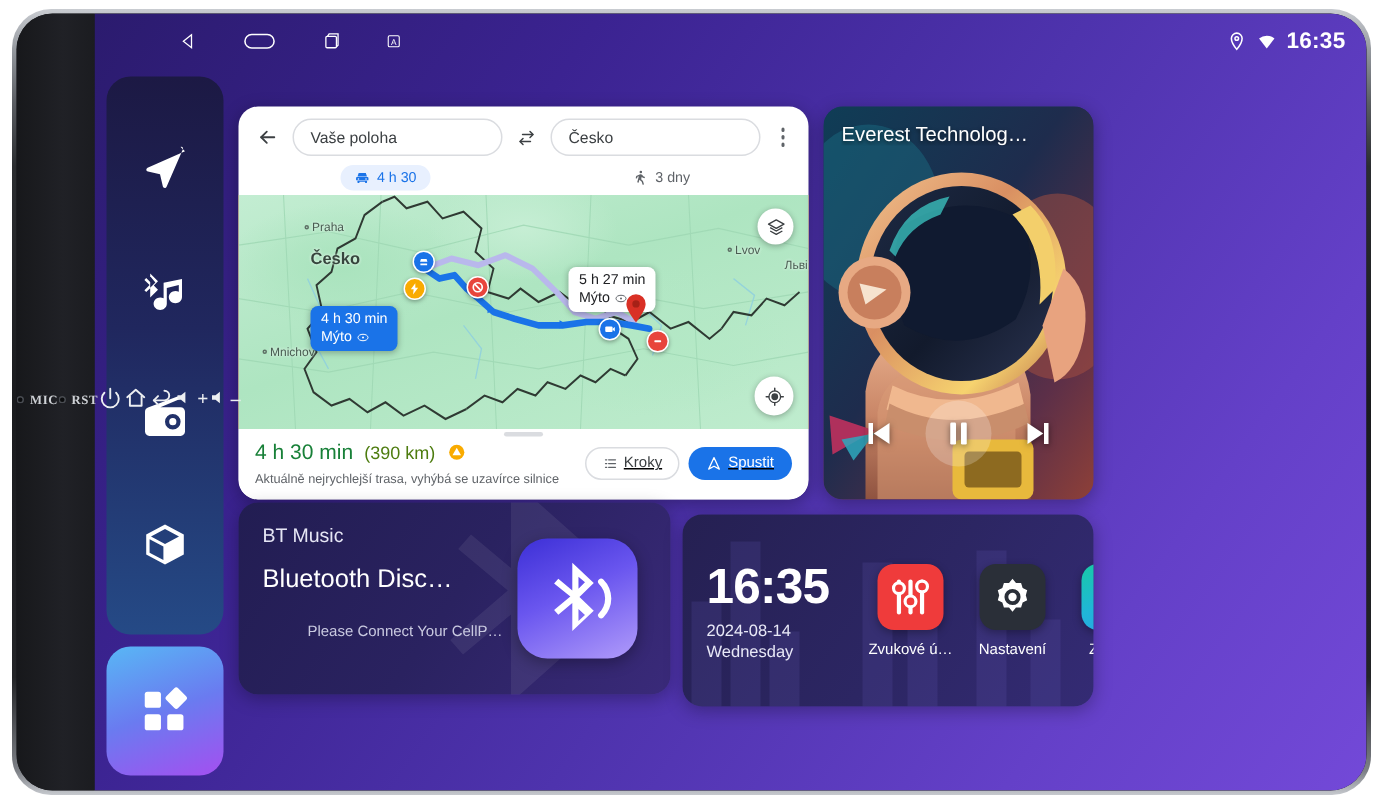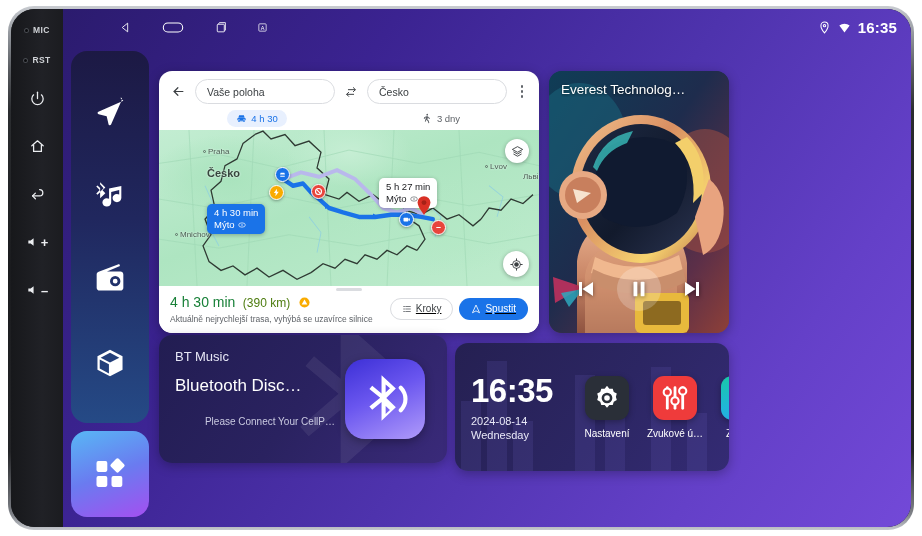--- a/index.html
+++ b/index.html
@@ -15,22 +15,22 @@
   }
   .device-inner {
     width:100%; height:100%; border-radius:24px; background:#141518;
     position:relative; overflow:hidden;
   }
 
   
   .bezel {
     position:absolute; left:0; top:0; width:52px; height:100%;
     background:linear-gradient(90deg,#17181b 0%,#202126 60%,#1b1c20 100%);
-    display:flex; flex-direction:column; align-items:center;
-    padding-top:16px; z-index:6;
+    display:flex; align-items:center;
+    padding-top:16px; z-index:6;font-family:Liberation Serif, serif;
   }
   .bz-row { display:flex; align-items:center; gap:4px; color:#cfd2d6;
     font-size:8.5px; letter-spacing:.4px; font-weight:700; margin-bottom:20px; }
   .bz-hole { width:5px; height:5px; border-radius:50%;
     background:#0b0c0e; box-shadow:inset 0 0 0 1px #494c52; }
   .bz-btn { width:26px; height:26px; margin-bottom:22px; color:#e7e9ec;
     display:flex; align-items:center; justify-content:center; }
   .bz-btn svg { width:17px; height:17px; fill:none; stroke:#eceef1;
     stroke-width:1.8; stroke-linecap:round; stroke-linejoin:round; }
   .bz-vol { display:flex; align-items:center; gap:1px; }
@@ -657,43 +657,43 @@
         <i style="left:232px; height:58px;"></i>
       </div>
       <div class="cc-time">
         <div class="cc-hm">16:35</div>
         <div class="cc-date">2024-08-14</div>
         <div class="cc-day">Wednesday</div>
       </div>
       <div class="cc-apps">
 
         <div class="cc-app">
-          <div class="cc-sq" style="background:#2a2f38;">
-            <svg viewBox="0 0 24 24">
-                  <path d="M12 1.6 14 4h2.9l.9 2.8 2.6 1.4-.8 2.8.8 2.8-2.6 1.4-.9 2.8H14l-2 2.4-2-2.4H7.1l-.9-2.8-2.6-1.4.8-2.8-.8-2.8 2.6-1.4L7.1 4H10zM12 7.4a4.6 4.6 0 1 0 0 9.2 4.6 4.6 0 0 0 0-9.2zm0 2.2a2.4 2.4 0 1 1 0 4.8 2.4 2.4 0 0 1 0-4.8z"></path>
-                </svg>
-          </div>
-          <div class="cc-name">Nastavení</div>
-        </div>
-
-        <div class="cc-app">
           <div class="cc-sq" style="background:#ef3b3b;">
             <svg viewBox="0 0 24 24">
               <rect x="4.2" y="2" width="2.4" height="20" rx="1.2"></rect>
               <rect x="10.8" y="2" width="2.4" height="20" rx="1.2"></rect>
               <rect x="17.4" y="2" width="2.4" height="20" rx="1.2"></rect>
               <circle cx="5.4" cy="7" r="3.1" fill="#ef3b3b" stroke="#fff" stroke-width="1.8"></circle>
               <circle cx="12" cy="14.5" r="3.1" fill="#ef3b3b" stroke="#fff" stroke-width="1.8"></circle>
               <circle cx="18.6" cy="6" r="3.1" fill="#ef3b3b" stroke="#fff" stroke-width="1.8"></circle>
             </svg>
           </div>
           <div class="cc-name">Zvukové ú…</div>
         </div>
 
         <div class="cc-app">
+          <div class="cc-sq" style="background:#2a2f38;">
+            <svg viewBox="0 0 24 24">
+                  <path d="M12 1.6 14 4h2.9l.9 2.8 2.6 1.4-.8 2.8.8 2.8-2.6 1.4-.9 2.8H14l-2 2.4-2-2.4H7.1l-.9-2.8-2.6-1.4.8-2.8-.8-2.8 2.6-1.4L7.1 4H10zM12 7.4a4.6 4.6 0 1 0 0 9.2 4.6 4.6 0 0 0 0-9.2zm0 2.2a2.4 2.4 0 1 1 0 4.8 2.4 2.4 0 0 1 0-4.8z"></path>
+                </svg>
+          </div>
+          <div class="cc-name">Nastavení</div>
+        </div>
+
+        <div class="cc-app">
           <div class="cc-sq" style="background:linear-gradient(160deg,#18c9a6 0%,#20b6d8 55%,#2aa2e8 100%);">
             
           </div>
           <div class="cc-name">ZLINK5</div>
         </div>
 
       </div>
     </div>
 
   </div>

